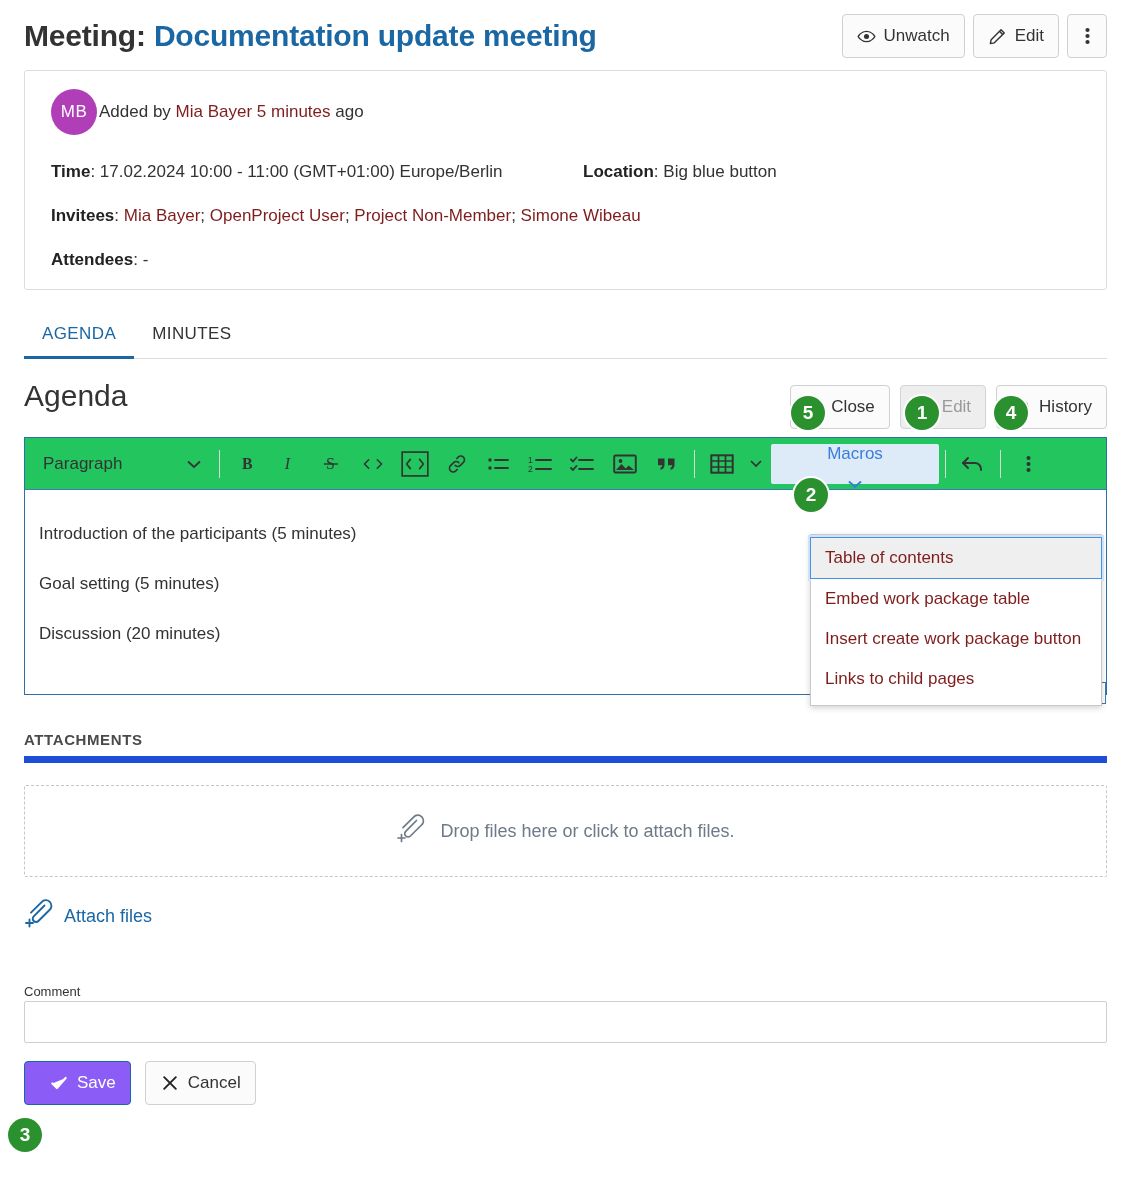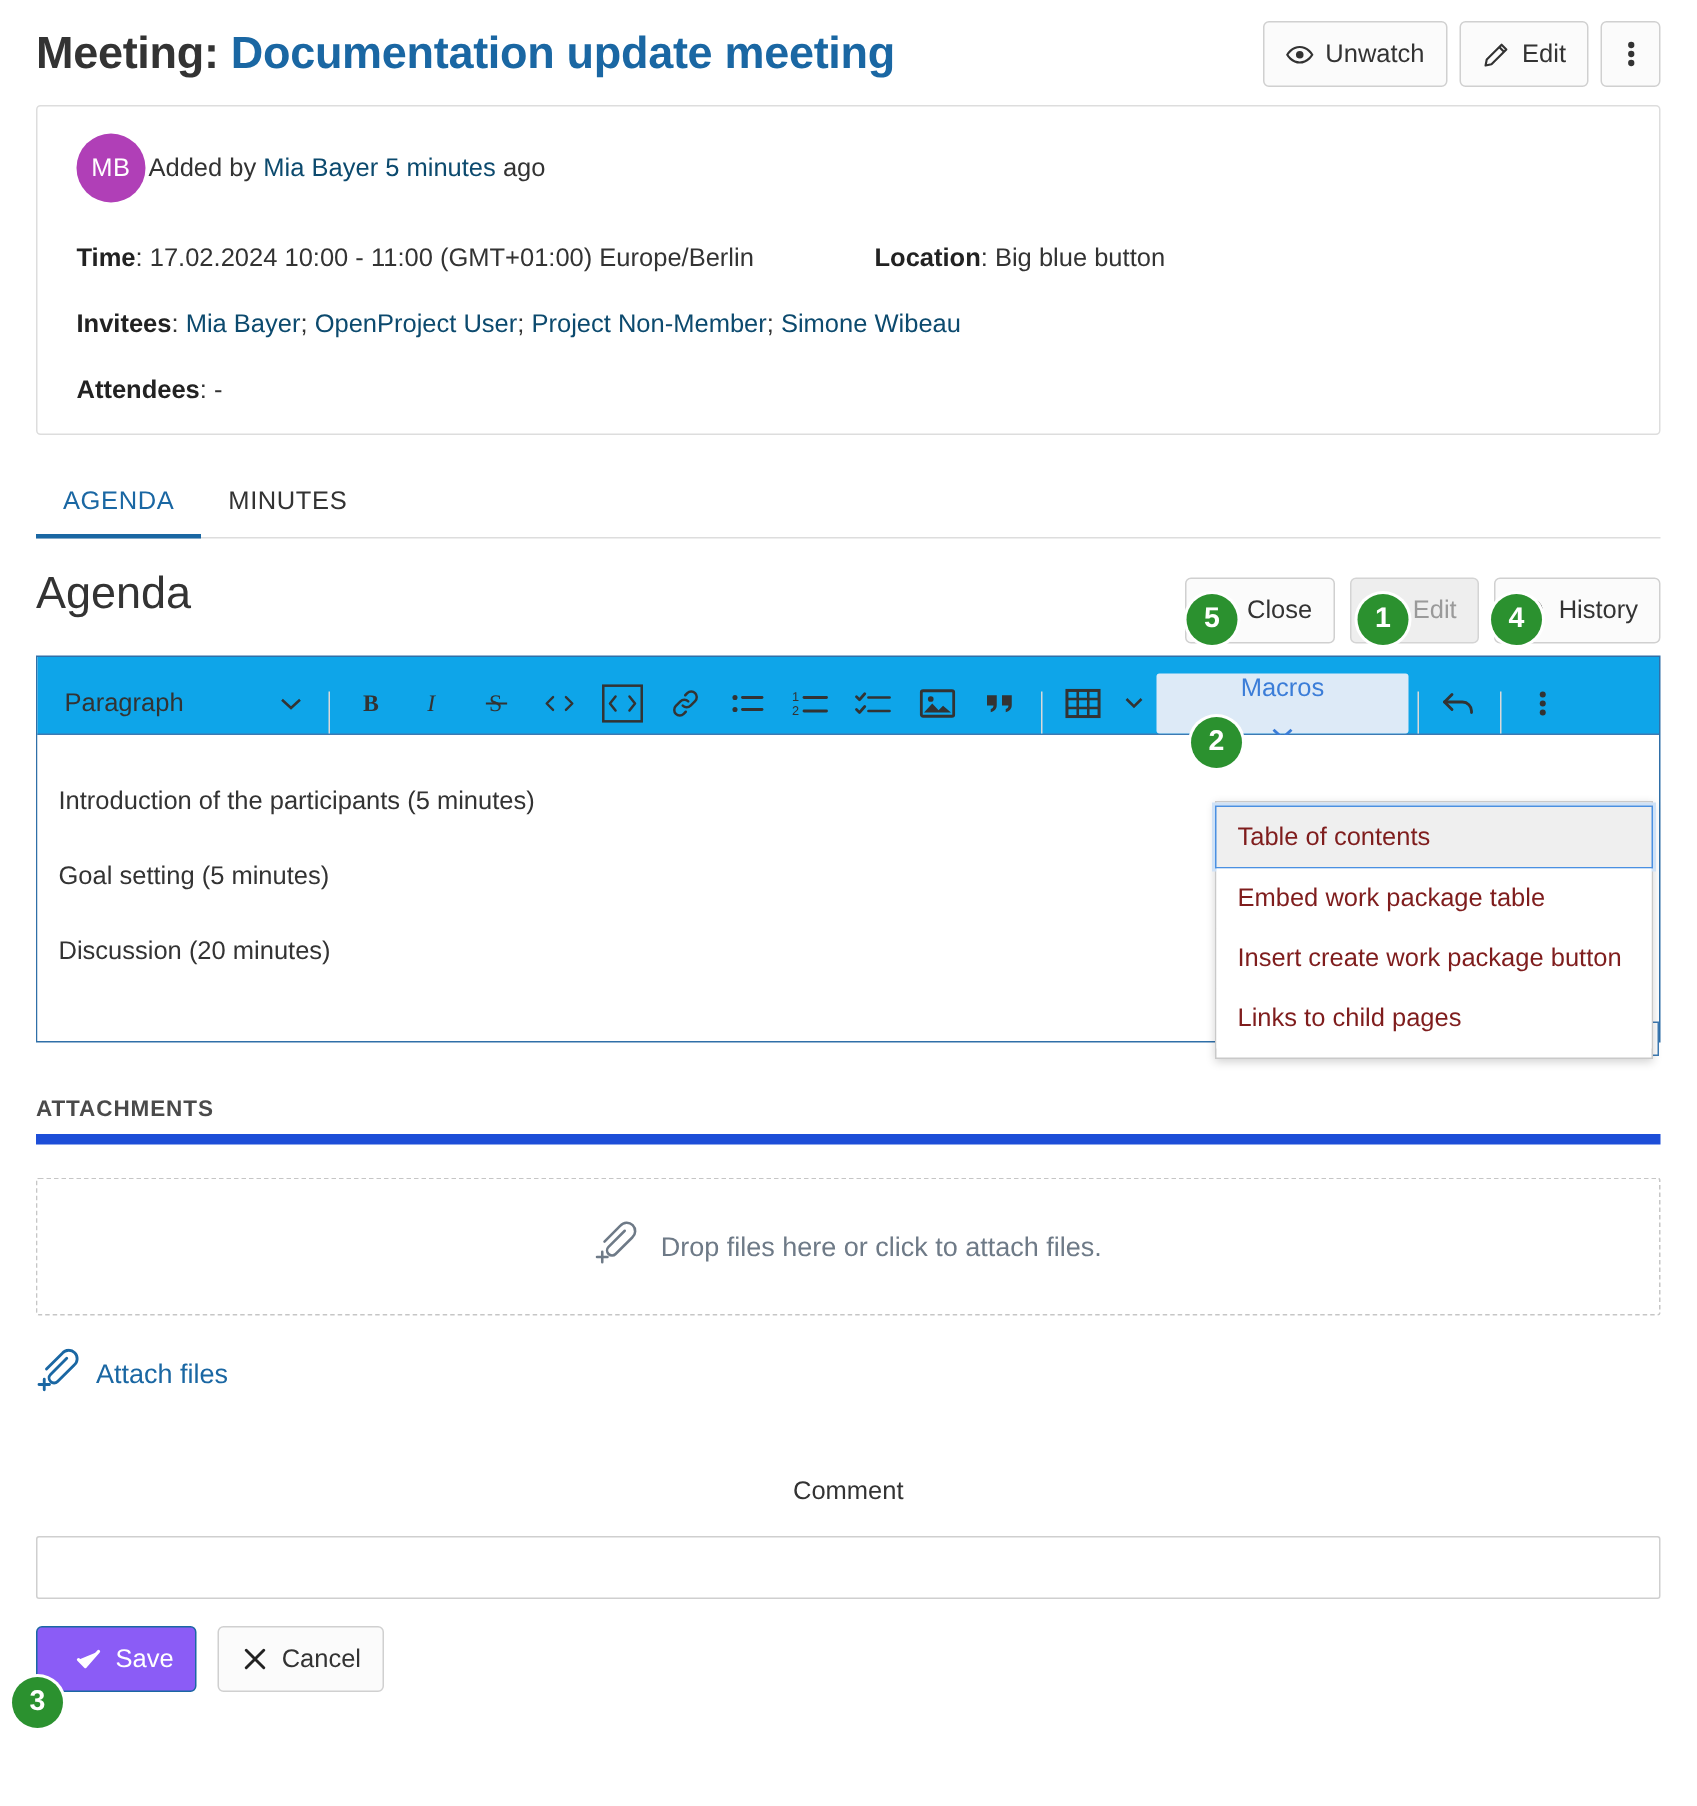--- a/index.html
+++ b/index.html
@@ -81,21 +81,21 @@
     background: #b03fb7;
     color: #ffffff;
     font-size: 17px;
     display: flex;
     align-items: center;
     justify-content: center;
     flex: 0 0 auto;
     letter-spacing: .5px;
   }
   .added-text { margin-left: 2px; }
-  a, .lnk { color: #0c4a6e; text-decoration: none; cursor: pointer; }
+  a, .lnk { color: #7f1d1d; text-decoration: none; cursor: pointer; }
   .meta-line {
     font-size: 17px;
     color: #333333;
     margin-bottom: 22px;
     line-height: 1.3;
   }
   .meta-line:last-child { margin-bottom: 0; }
   .meta-line b { font-weight: 700; color: #222; }
   .meta-row { display: flex; }
   .meta-time { width: 532px; flex: 0 0 auto; }
@@ -158,23 +158,23 @@
   }
 
   
   .editor {
     margin: 0 24px;
     border: 1px solid #2f6fa8;
     position: relative;
   }
   .ck-toolbar {
     display: flex;
-    align-items: flex-end;
+    align-items: center;
     height: 52px;
-    background: #0ea5e9;
+    background: #22c55e;
     border-bottom: 1px solid #3d7ab3;
     padding: 0 4px 0 0;
     position: relative;
   }
   .ck-heading {
     width: 182px;
     height: 40px;
     margin-left: 6px;
     border: 0;
     background: transparent;
@@ -296,24 +296,23 @@
     display: inline-flex;
     align-items: center;
     gap: 10px;
     color: #1a67a3;
     font-size: 18px;
     cursor: pointer;
   }
 
   
   .comment-label {
-    margin: 50px 24px 20px 24px;
-    font-size: 17px;
-    color: #333333;
-    text-align: center;
+    margin: 50px 24px 2px 24px;
+    font-size: 13px;
+    color: #333333;
   }
   .comment-box {
     margin: 0 24px;
     height: 42px;
     border: 1px solid #cfcfcf;
     border-radius: 2px;
     background: #ffffff;
   }
   .footer-actions {
     margin: 18px 24px 0 24px;

